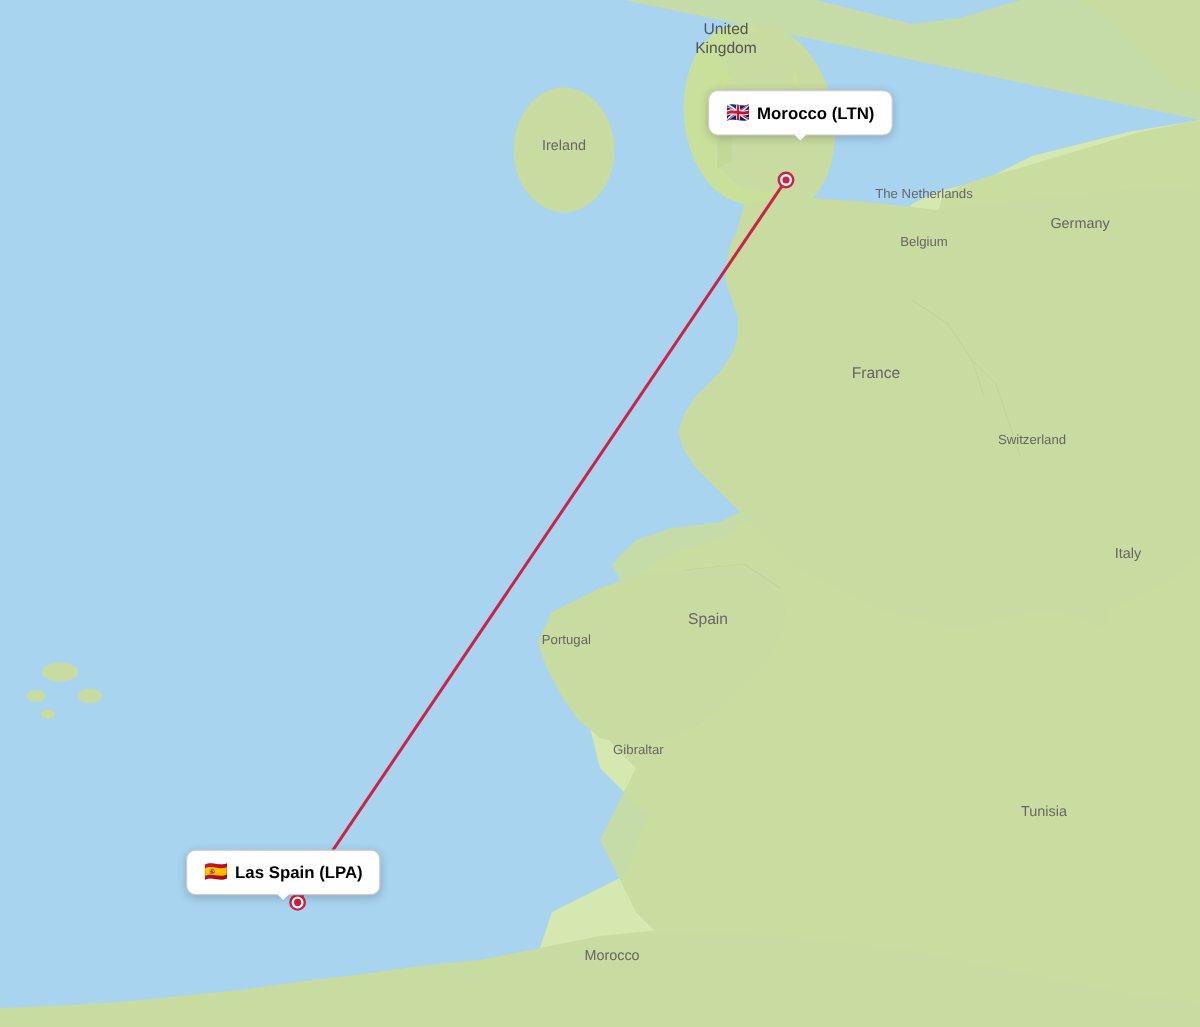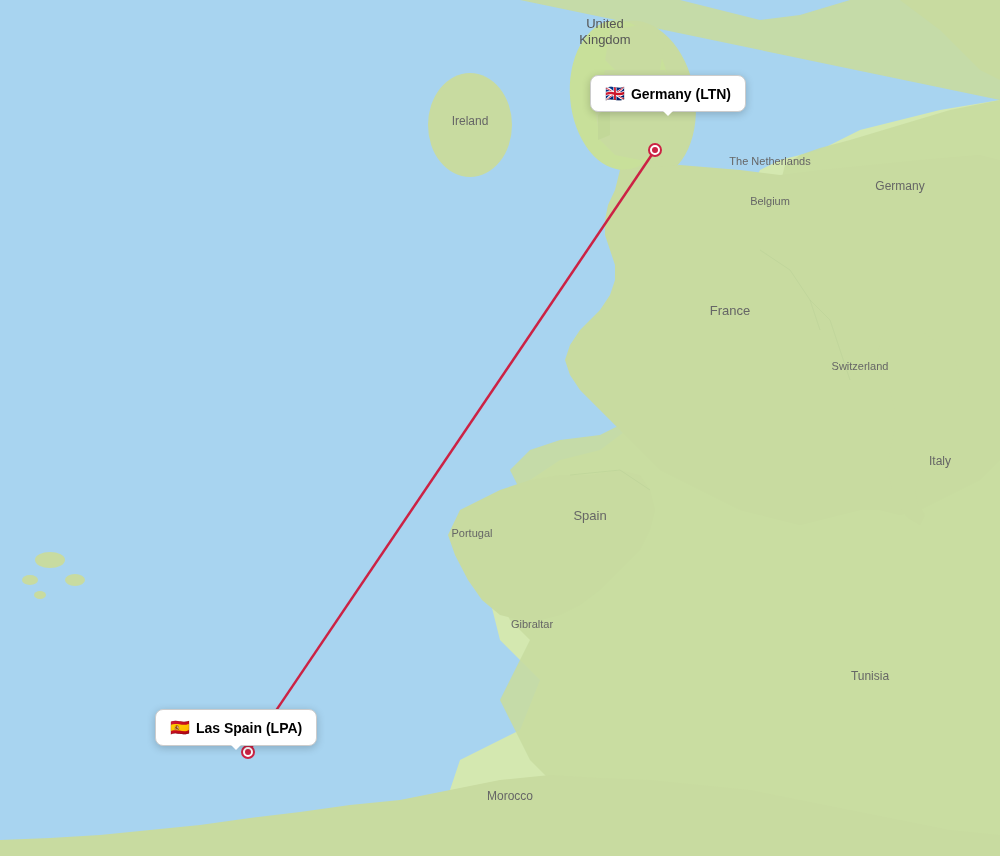--- a/index.html
+++ b/index.html
@@ -159,20 +159,20 @@
     <text x="940" y="465" font-size="12" fill="#666" font-family="Arial" text-anchor="middle">Italy</text>
     <text x="590" y="520" font-size="13" fill="#666" font-family="Arial" text-anchor="middle">Spain</text>
     <text x="472" y="537" font-size="11" fill="#666" font-family="Arial" text-anchor="middle">Portugal</text>
     <text x="532" y="628" font-size="11" fill="#666" font-family="Arial" text-anchor="middle">Gibraltar</text>
     <text x="510" y="800" font-size="12" fill="#666" font-family="Arial" text-anchor="middle">Morocco</text>
     <text x="870" y="680" font-size="12" fill="#666" font-family="Arial" text-anchor="middle">Tunisia</text>
   </svg>
 
   <div class="tooltip tooltip-london">
     <span style="font-size:16px;">🇬🇧</span>
-    <span>Germany (LTN)</span>
+    <span>Morocco (LTN)</span>
   </div>
 
   <div class="tooltip tooltip-laspalmas">
     <span style="font-size:16px;">🇪🇸</span>
     <span>Las Spain (LPA)</span>
   </div>
 </div>
 
 </body></html>

